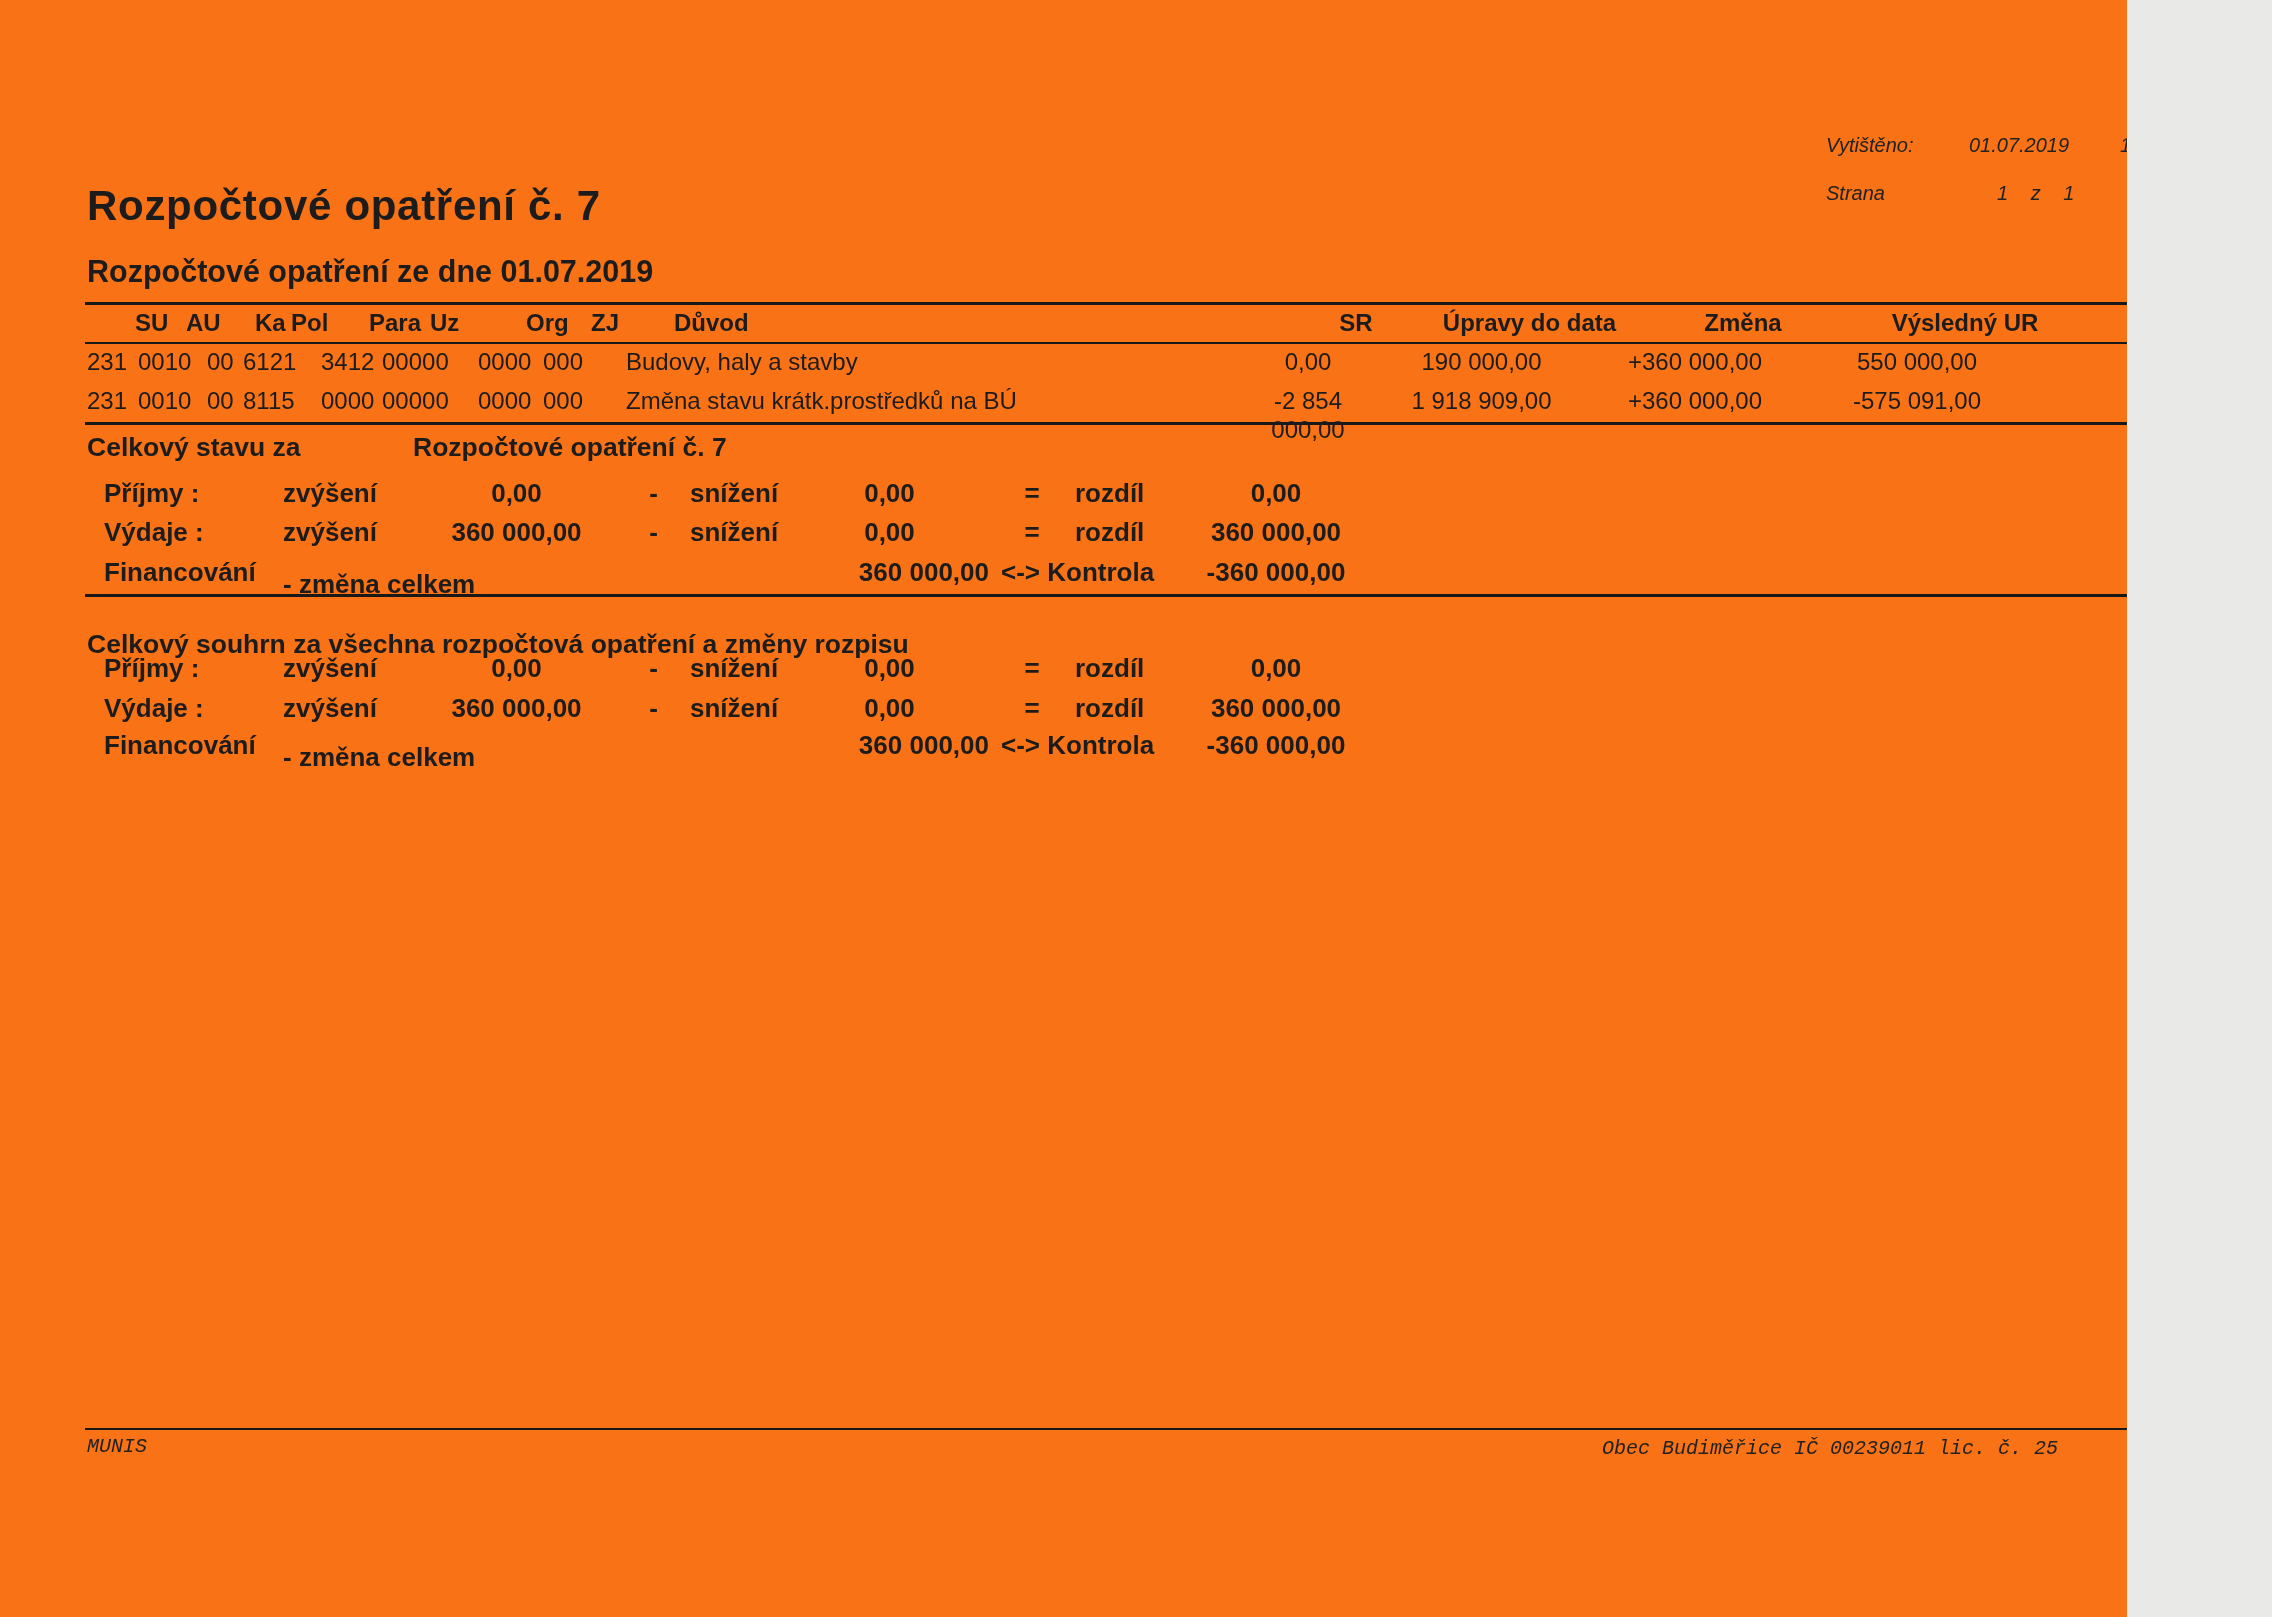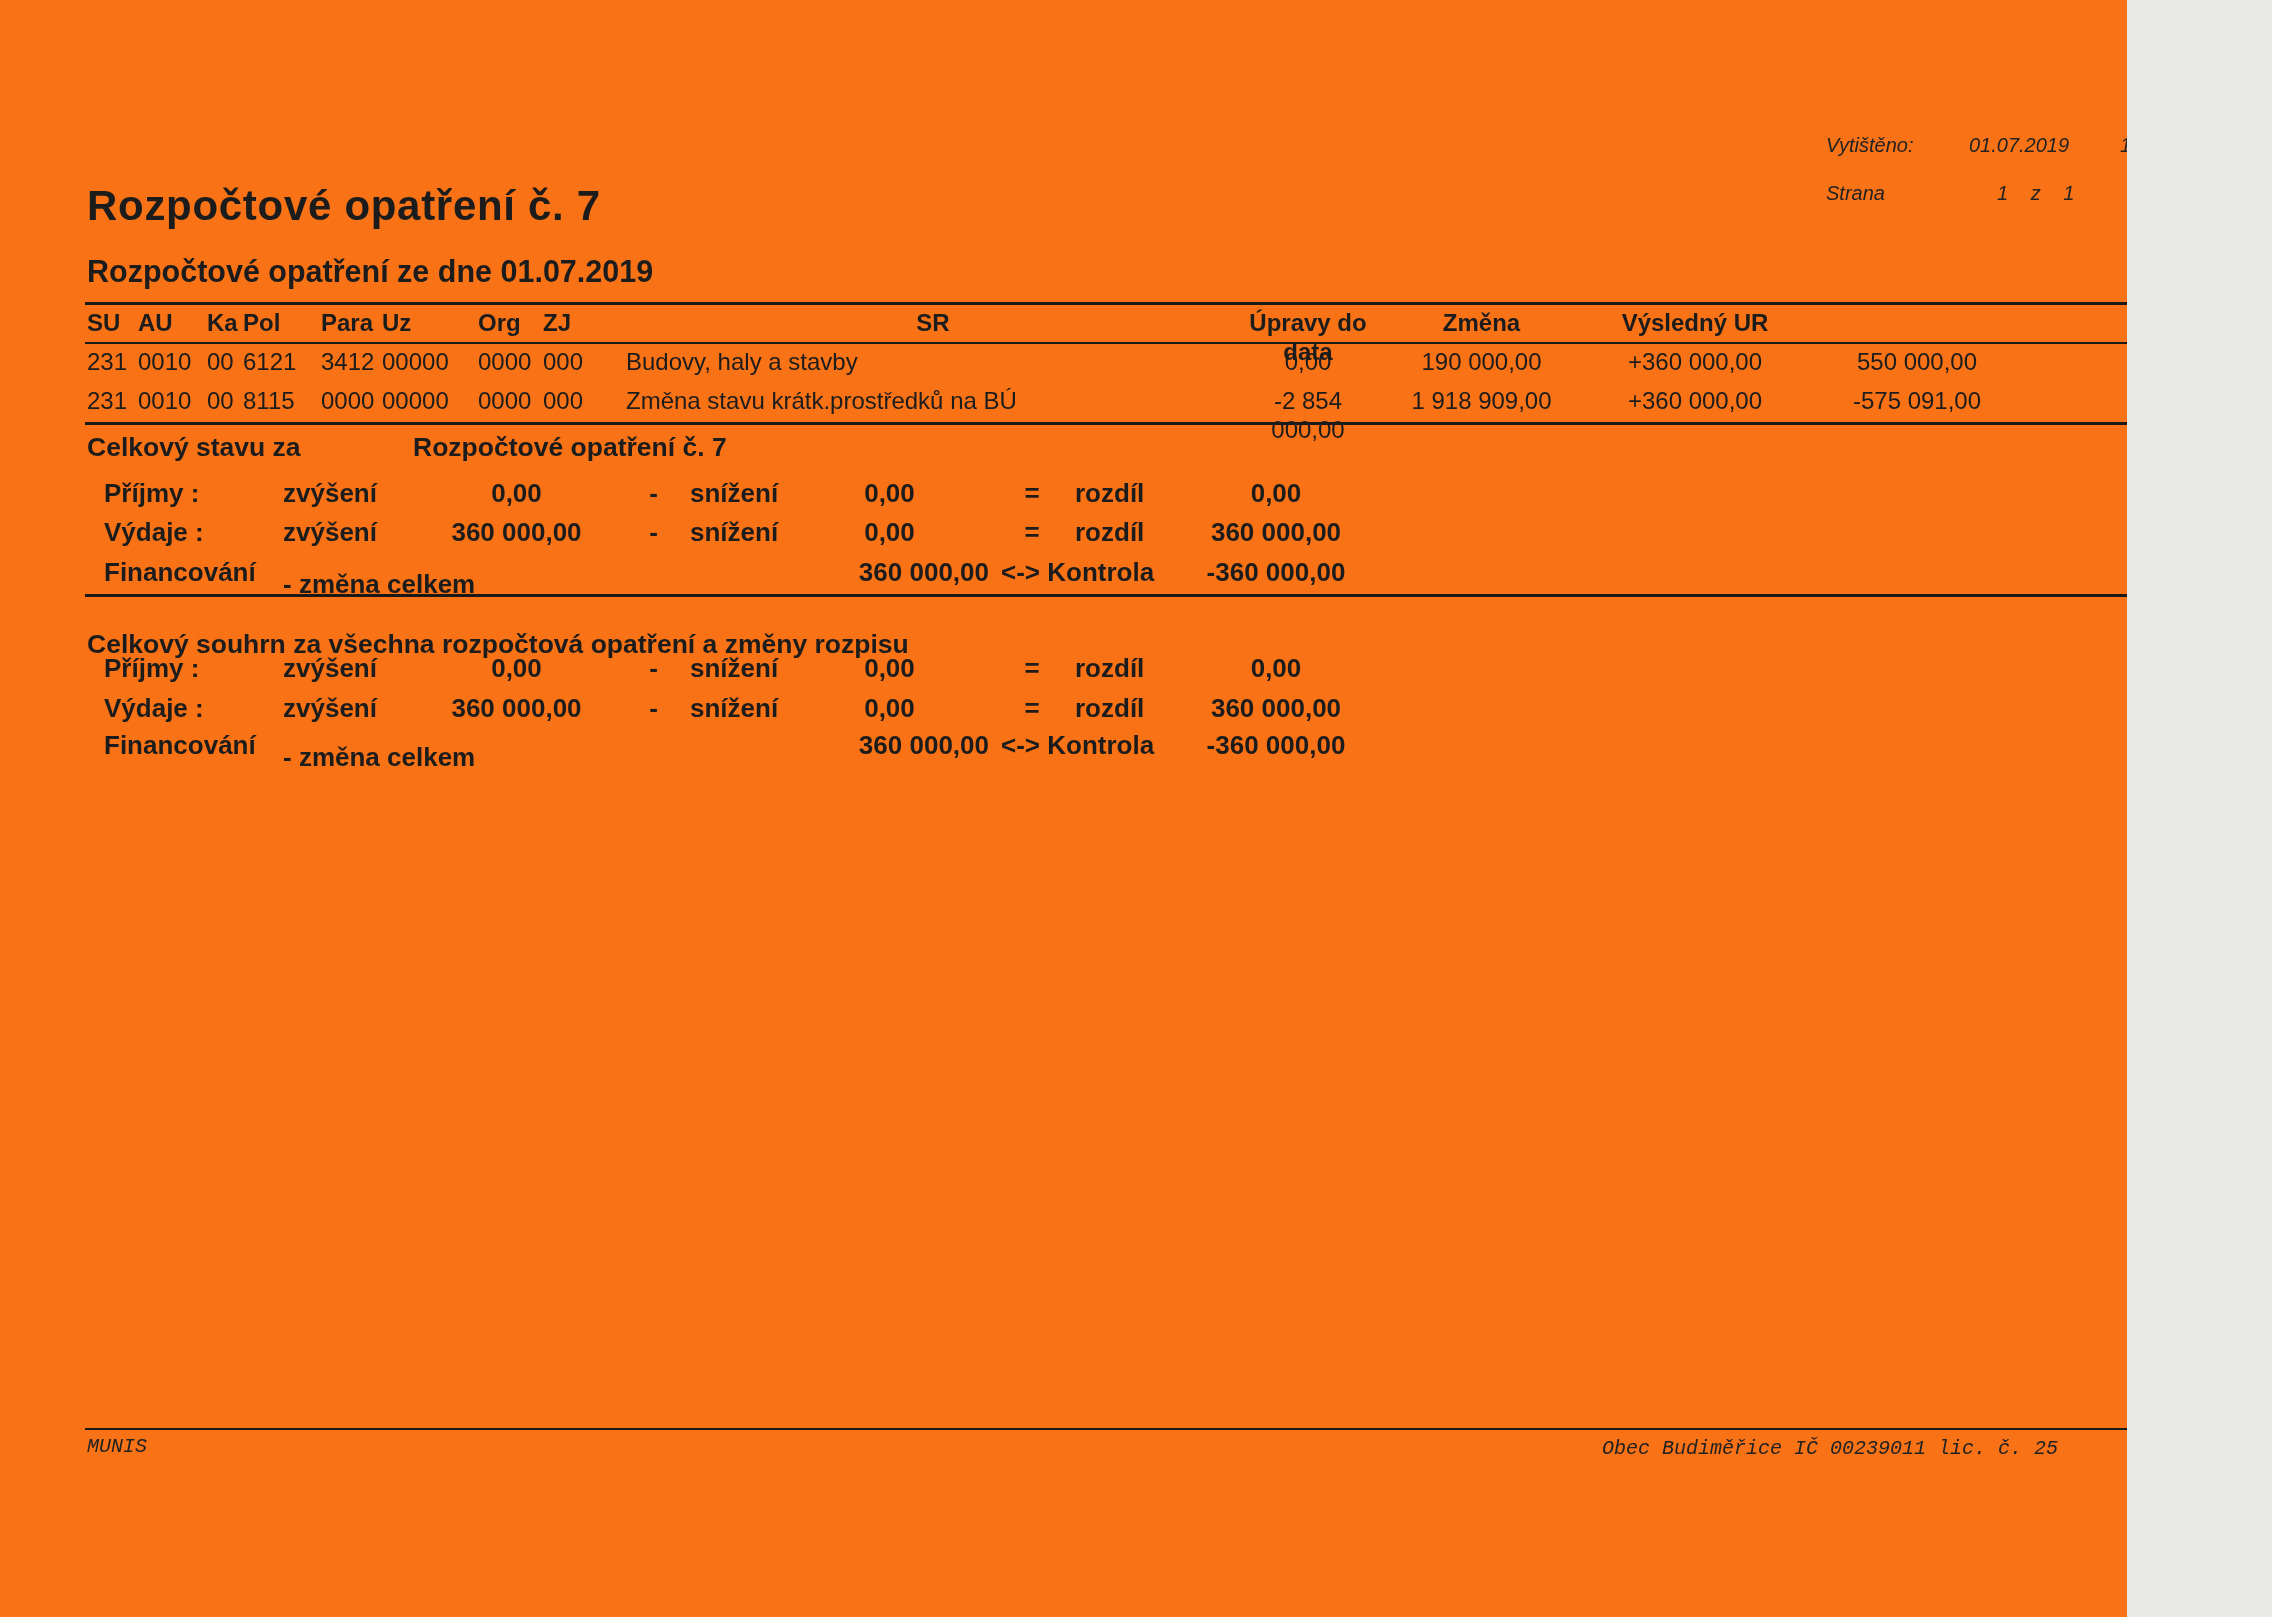--- a/index.html
+++ b/index.html
@@ -18,21 +18,21 @@
   .meta { font-size:20px; font-style:italic; color:#222; }
   .doc-title { font-size:42px; font-weight:bold; letter-spacing:0.7px; }
   .doc-subtitle { font-size:30.5px; font-weight:bold; }
 
   .tbl-row {
     position:absolute; left:87px; width:2126px;
     display:grid;
     grid-template-columns:51px 69px 36px 78px 61px 96px 65px 83px 614px 136px 211px 216px 228px 1fr;
     font-size:24px; line-height:1.2;
   }
-  .tbl-head { font-weight:bold; }
+  .tbl-head { font-weight:bold;margin-left:48px; }
   .num { text-align:center; }
 
   .section-heading { font-size:26.5px; font-weight:bold; }
 
   .sum-row {
     position:absolute; left:104px; width:1260px;
     display:grid;
     grid-template-columns:179px 133px 201px 73px 100px 199px 86px 113px 176px;
     font-size:26px; font-weight:bold; line-height:1.2;
   }
@@ -64,20 +64,21 @@
 
   <div class="tbl-row tbl-head" style="top:309px;">
     <span class="c">SU</span>
     <span class="c">AU</span>
     <span class="c">Ka</span>
     <span class="c">Pol</span>
     <span class="c">Para</span>
     <span class="c">Uz</span>
     <span class="c">Org</span>
     <span class="c">ZJ</span>
+    <span class="c">Důvod</span>
     <span class="c num">SR</span>
     <span class="c num">Úpravy do data</span>
     <span class="c num">Změna</span>
     <span class="c num">Výsledný UR</span>
     <span class="c"></span>
   </div>
 
   <div class="tbl-row" style="top:348px;">
     <span class="c">231</span>
     <span class="c">0010</span>

